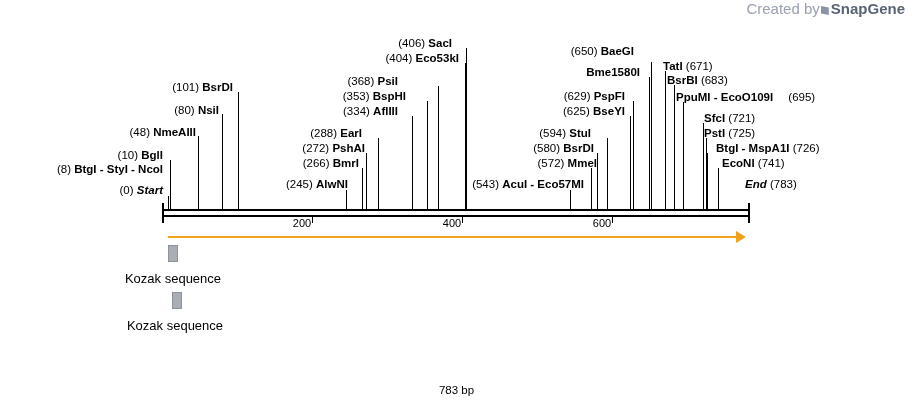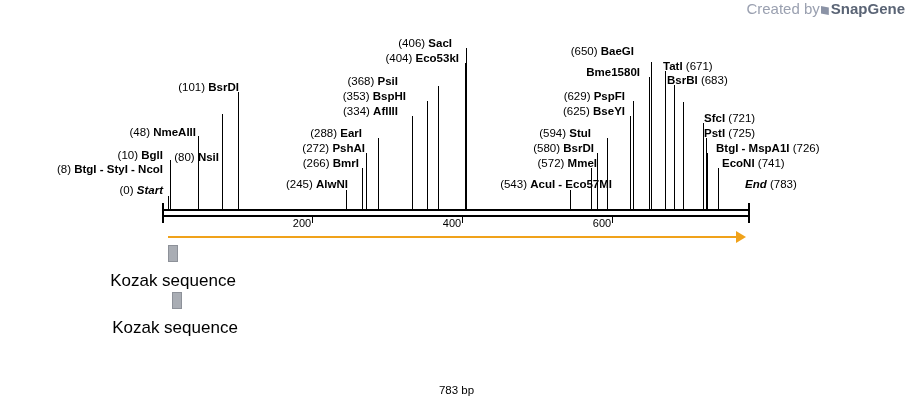--- a/index.html
+++ b/index.html
@@ -98,21 +98,21 @@
   .gbox {
     position: absolute;
     width: 10px;
     height: 17px;
     background: #a9adb4;
     border: 1px solid #8d9199;
     box-sizing: border-box;
   }
   .gbox-label {
     position: absolute;
-    font-size: 17px;
+    font-size: 13px;
     color: #000;
     transform: translateX(-50%);
     white-space: nowrap;
     text-align: center;
   }
   
   .leader {
     position: absolute;
     width: 1px;
     background: #000;
@@ -215,25 +215,25 @@
     <span class="name">BtgI - StyI - NcoI</span>
   </div>
   <div class="enz right" style="left:163px; top:149px;">
     <span class="pos">(10)</span>
     <span class="name">BglI</span>
   </div>
   <div class="enz right" style="left:196px; top:126px;">
     <span class="pos">(48)</span>
     <span class="name">NmeAIII</span>
   </div>
-  <div class="enz right" style="left:219px; top:104px;margin-top:47px;">
+  <div class="enz right" style="left:219px; top:104px;">
     <span class="pos">(80)</span>
     <span class="name">NsiI</span>
   </div>
-  <div class="enz right" style="left:239px; top:81px;">
+  <div class="enz right" style="left:233px; top:81px;">
     <span class="pos">(101)</span>
     <span class="name">BsrDI</span>
   </div>
 
   <div class="enz right" style="left:348px; top:178px;">
     <span class="pos">(245)</span>
     <span class="name">AlwNI</span>
   </div>
   <div class="enz right" style="left:359px; top:157px;">
     <span class="pos">(266)</span>
@@ -261,21 +261,21 @@
   </div>
   <div class="enz right" style="left:459px; top:52px;">
     <span class="pos">(404)</span>
     <span class="name">Eco53kI</span>
   </div>
   <div class="enz right" style="left:452px; top:37px;">
     <span class="pos">(406)</span>
     <span class="name">SacI</span>
   </div>
 
-  <div class="enz right" style="left:612px; top:178px;">
+  <div class="enz right" style="left:584px; top:178px;">
     <span class="pos">(543)</span>
     <span class="name">AcuI - Eco57MI</span>
   </div>
   <div class="enz right" style="left:597px; top:157px;padding-left:16px;">
     <span class="pos">(572)</span>
     <span class="name">MmeI</span>
   </div>
   <div class="enz right" style="left:594px; top:142px;">
     <span class="pos">(580)</span>
     <span class="name">BsrDI</span>
@@ -301,20 +301,24 @@
   </div>
 
   <div class="enz" style="left:663px; top:60px;text-align:right;">
     <span class="name">TatI</span>
     <span class="pos">(671)</span>
   </div>
   <div class="enz" style="left:628px; top:74px;padding-left:39px;">
     <span class="name">BsrBI</span>
     <span class="pos">(683)</span>
   </div>
+  <div class="enz" style="left:676px; top:91px;">
+    <span class="name">PpuMI - EcoO109I</span>
+    <span class="pos" style="margin-left:12px;">(695)</span>
+  </div>
   <div class="enz" style="left:704px; top:112px;">
     <span class="name">SfcI</span>
     <span class="pos">(721)</span>
   </div>
   <div class="enz" style="left:704px; top:127px;">
     <span class="name">PstI</span>
     <span class="pos">(725)</span>
   </div>
   <div class="enz" style="left:716px; top:142px;">
     <span class="name">BtgI - MspA1I</span>

